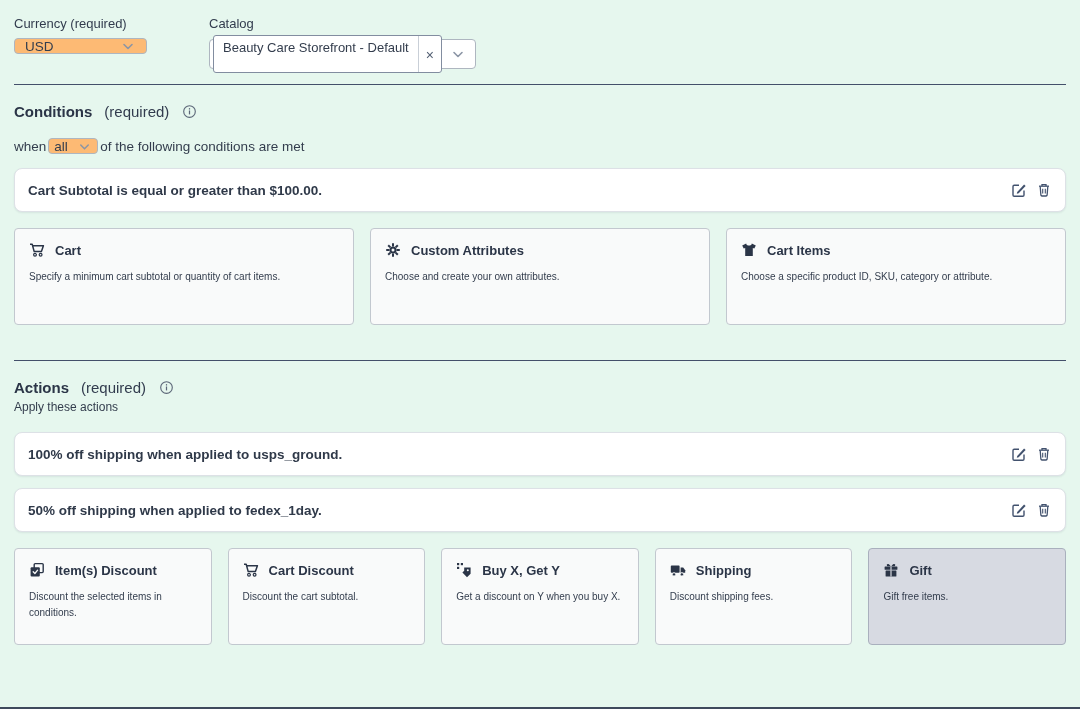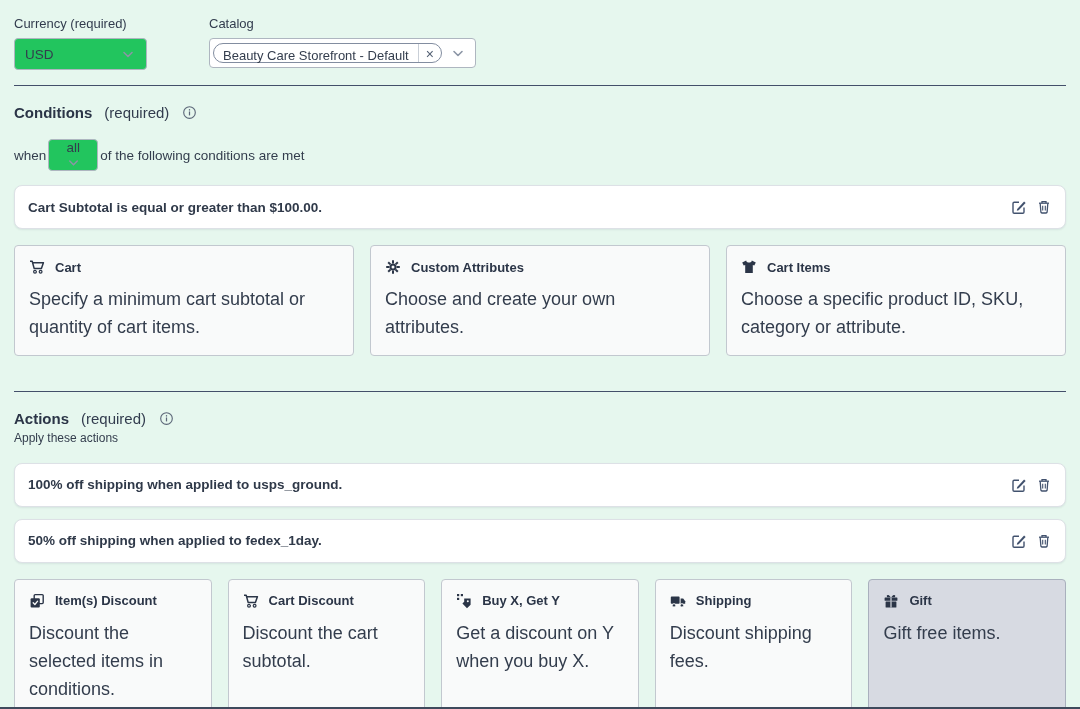--- a/index.html
+++ b/index.html
@@ -10,24 +10,24 @@
     font-family: "Liberation Sans", sans-serif;
     color: #333d4d;
     position: relative;
     overflow: hidden;
   }
   .page { padding: 16px 14px 0 14px; }
 
   .field-label { font-size: 13px; color: #323c4e; margin-bottom: 7px; }
   .fields-row { display: flex; gap: 62px; }
   .select {
-    background: #22c55e;
+    background: #fdba74;
     border: 1px solid #aeb6c0;
     border-radius: 4px;
-    height: 32px;
+    height: 16px;
     display: flex;
     align-items: center;
     justify-content: space-between;
     padding: 0 10px;
     font-size: 13.5px;
     cursor: pointer;
   }
   .select-currency { width: 133px; }
   .chev { color: #8b95a5; display: inline-flex; }
 
@@ -35,43 +35,43 @@
     background: #fff;
     border: 1px solid #aeb6c0;
     border-radius: 4px;
     height: 30px;
     display: inline-flex;
     align-items: center;
     padding: 0 3px;
   }
   .ms-tag {
     border: 1px solid #828da0;
-    border-radius: 12px;
+    border-radius: 3px;
     display: flex;
     align-items: stretch;
-    height: 20px;
+    height: 38px;
     background: #fff;
   }
   .ms-tag-text { font-size: 13px; padding: 4px 9px 0 9px; white-space: nowrap; }
   .ms-tag-sep { width: 1px; background: #c9cfd7; }
   .ms-tag-x {
     padding: 2px 7px 0 7px; color: #515e72; font-size: 14px; cursor: pointer;
     display: flex; align-items: center;
   }
   .ms-chev { padding: 0 6px 0 8px; }
 
   .divider { border: none; border-top: 1.6px solid #43506a; margin: 15px 0 0 0; }
 
   .section-title { margin-top: 18px; font-size: 15px; display: flex; align-items: center; gap: 12px; }
   .section-title b { font-weight: 700; color: #2b3547; }
   .section-title .req { font-weight: 400; color: #323c4e; }
   .info-icon { color: #5c6778; display: inline-flex; margin-left: 1px; }
 
   .when-row { margin-top: 18px; display: flex; align-items: center; gap: 2px; font-size: 13.5px; }
-  .select-match { width: 50px; padding: 0 5px; flex-direction: column; }
+  .select-match { width: 50px; padding: 0 5px; }
 
   .rule-row {
     margin-top: 14px;
     background: #fff;
     border: 1px solid #dde1e6;
     border-radius: 8px;
     height: 44px;
     display: flex;
     align-items: center;
     justify-content: space-between;
@@ -89,21 +89,21 @@
     border: 1px solid #c2c8cf;
     border-radius: 4px;
     min-height: 97px;
     padding: 13px 14px;
     cursor: pointer;
   }
   .opt-card.selected { background: #d7dae2; border-color: #a9b0bd; }
   .opt-card-head { display: flex; align-items: center; gap: 10px; margin-bottom: 11px; }
   .opt-card-head .ic { color: #2b3547; display: inline-flex; }
   .opt-title { font-size: 13px; font-weight: 700; color: #2b3547; }
-  .opt-desc { font-size: 18px; line-height: 1.55; color: #333d4d; }
+  .opt-desc { font-size: 10px; line-height: 1.55; color: #333d4d; }
 
   .section-gap { margin-top: 35px; }
   .subtitle { margin-top: 4px; font-size: 12px; }
   .rule-row + .rule-row { margin-top: 12px; }
   .actions-first-row { margin-top: 18px; }
 
   .bottom-line {
     position: absolute; left: 0; right: 0; bottom: 0;
     height: 2px; background: #3e4a5c;
   }

